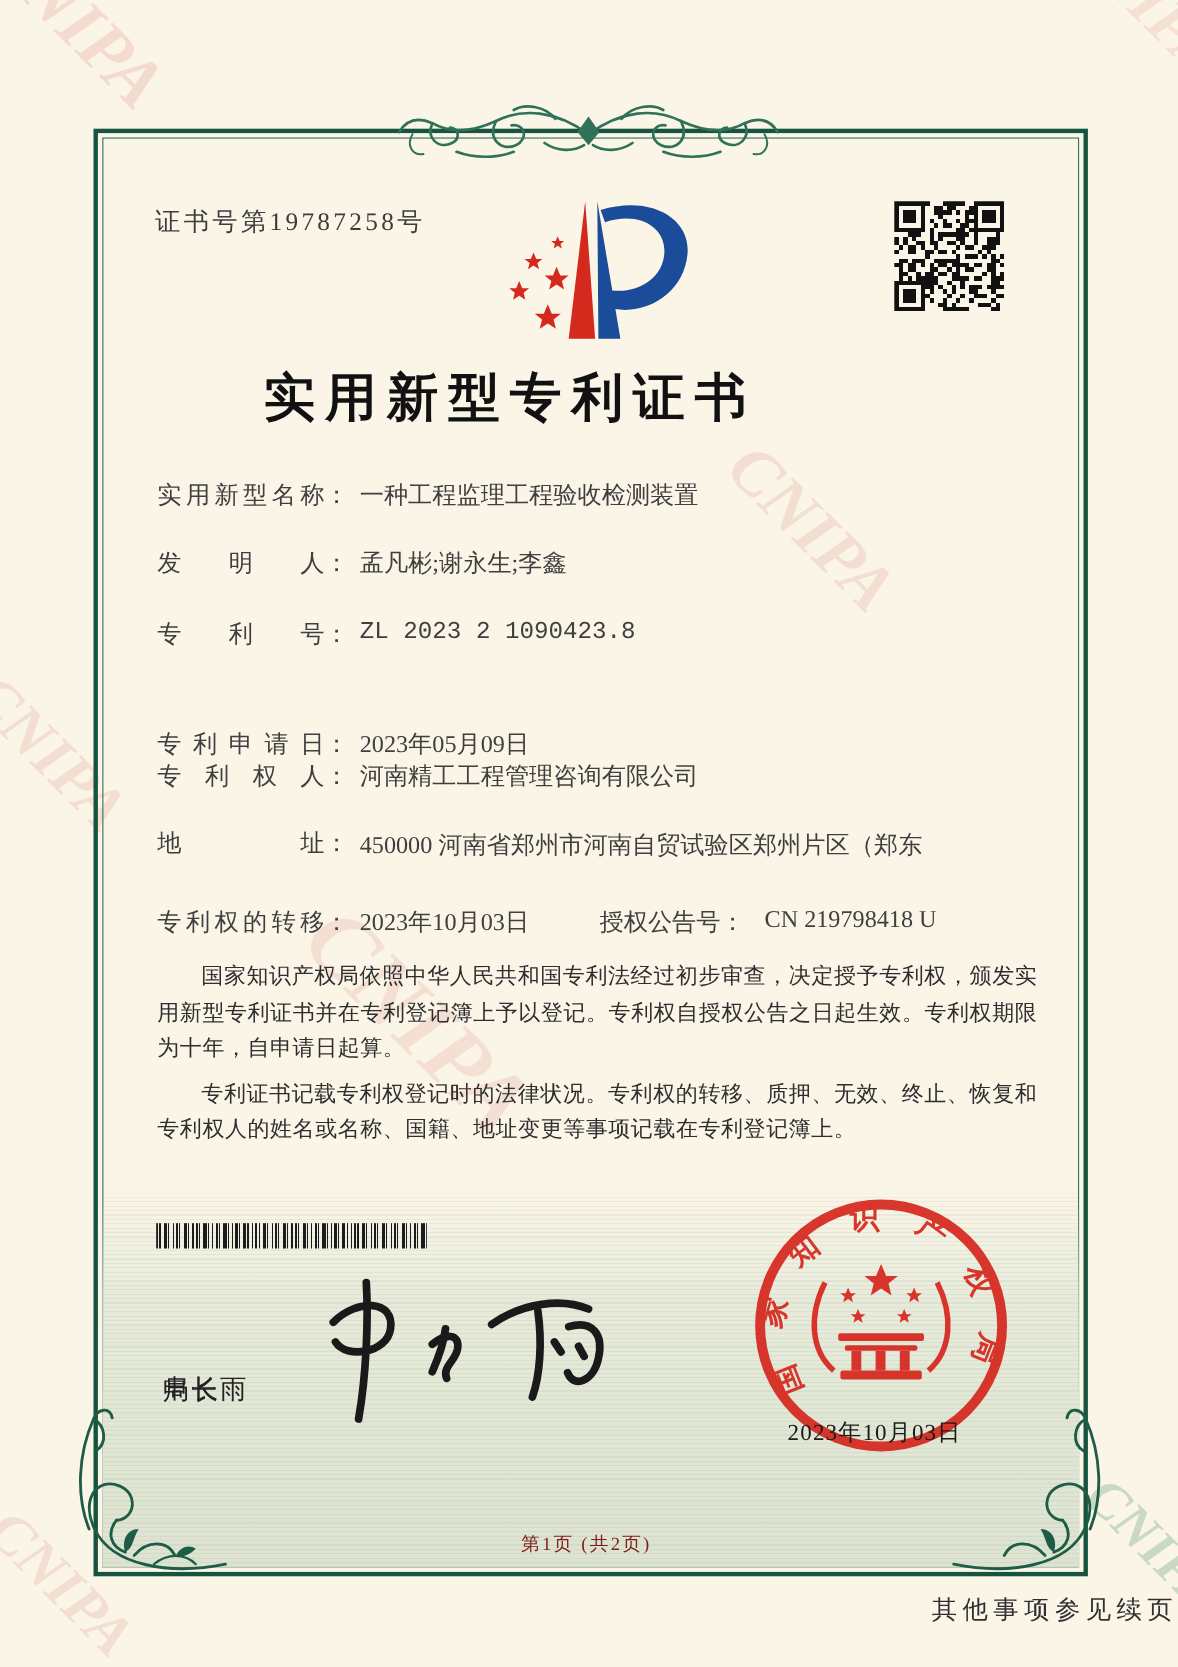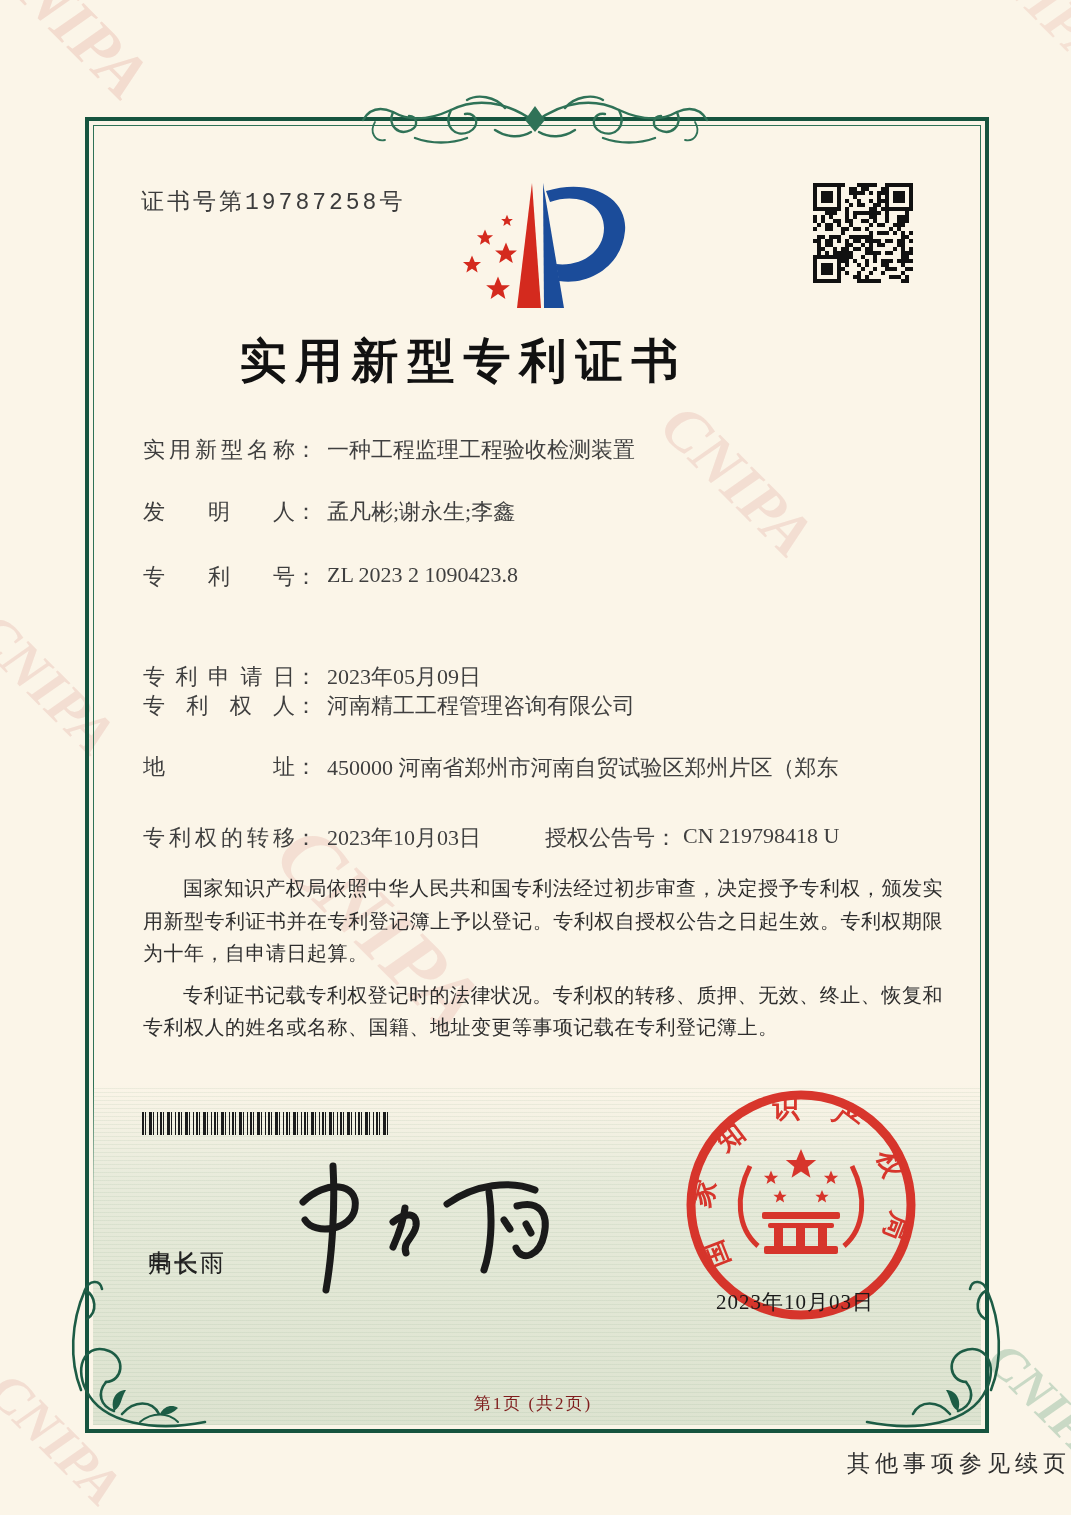--- a/index.html
+++ b/index.html
@@ -18,21 +18,21 @@
          border:1px solid #2f7257;}
   .tint{position:absolute;left:4px;right:4px;bottom:4px;height:340px;
         background:
           repeating-linear-gradient(0deg, rgba(110,150,115,0.10) 0 1px, rgba(0,0,0,0) 1px 4px),
           linear-gradient(180deg, rgba(225,231,214,0) 0%, rgba(225,231,214,0.75) 28%, #e2e7d5 60%, #dde3d0 100%);}
 
   
   .orn{position:absolute;z-index:2;}
 
   
-  .cert-no{position:absolute;left:141px;top:186px;font-size:23px;letter-spacing:3px;color:#3c3c3c;z-index:3;font-family:Liberation Mono, monospace;}
+  .cert-no{position:absolute;left:141px;top:186px;font-size:23px;letter-spacing:3px;color:#3c3c3c;z-index:3;}
   .title{position:absolute;left:85px;top:330px;width:757px;text-align:center;font-size:47px;
          font-weight:bold;letter-spacing:9px;color:#111;z-index:3;}
 
   
   .row{position:absolute;left:143px;font-size:22px;color:#3f3f3f;z-index:3;white-space:nowrap;}
   .row .lbl{display:inline-block;width:152px;text-align:justify;text-align-last:justify;vertical-align:top;}
   .row .col{vertical-align:top;}
   .row .val{margin-left:10px;vertical-align:top;}
   .addr-lines{display:inline-block;margin-left:10px;white-space:normal;line-height:32px;vertical-align:top;}
 
@@ -458,37 +458,37 @@
 </div>
 
 <div class="title">实用新型专利证书</div>
 
 <div class="row" style="top:435px;">
   <span class="lbl">实用新型名称</span><span class="col">：</span><span class="val">一种工程监理工程验收检测装置</span>
 </div>
 <div class="row" style="top:497px;">
   <span class="lbl">发明人</span><span class="col">：</span><span class="val">孟凡彬;谢永生;李鑫</span>
 </div>
-<div class="row" style="top:562px;">
+<div class="row" style="top:562px;font-family:Liberation Mono, monospace;">
   <span class="lbl">专利号</span><span class="col">：</span><span class="val">ZL 2023 2 1090423.8</span>
 </div>
 <div class="row" style="top:626px;margin-top:36px;">
   <span class="lbl">专利申请日</span><span class="col">：</span><span class="val">2023年05月09日</span>
 </div>
 <div class="row" style="top:691px;">
   <span class="lbl">专利权人</span><span class="col">：</span><span class="val">河南精工工程管理咨询有限公司</span>
 </div>
 <div class="row" style="top:752px;">
   <span class="lbl">地址</span><span class="col">：</span><span class="addr-lines"><span>450000 河南省郑州市河南自贸试验区郑州片区（郑东</span><br></span>
 </div>
 <div class="row" style="top:823px;">
   <span class="lbl">专利权的转移</span><span class="col">：</span><span class="val">2023年10月03日</span>
 </div>
 <div class="row" style="top:823px;left:545px;">
-  <span>授权公告号</span><span class="col">：</span><span class="val" style="margin-left:6px;">CN 219798418 U</span>
+  <span>授权公告号</span><span class="col">：</span><span class="val" style="margin-left:18px;">CN 219798418 U</span>
 </div>
 
 <div class="bodytext">
   <p>国家知识产权局依照中华人民共和国专利法经过初步审查，决定授予专利权，颁发实用新型专利证书并在专利登记簿上予以登记。专利权自授权公告之日起生效。专利权期限为十年，自申请日起算。</p>
   <p>专利证书记载专利权登记时的法律状况。专利权的转移、质押、无效、终止、恢复和专利权人的姓名或名称、国籍、地址变更等事项记载在专利登记簿上。</p>
 </div>
 
 <div class="barcode"></div>
 
 <div class="director-title">局长</div>

